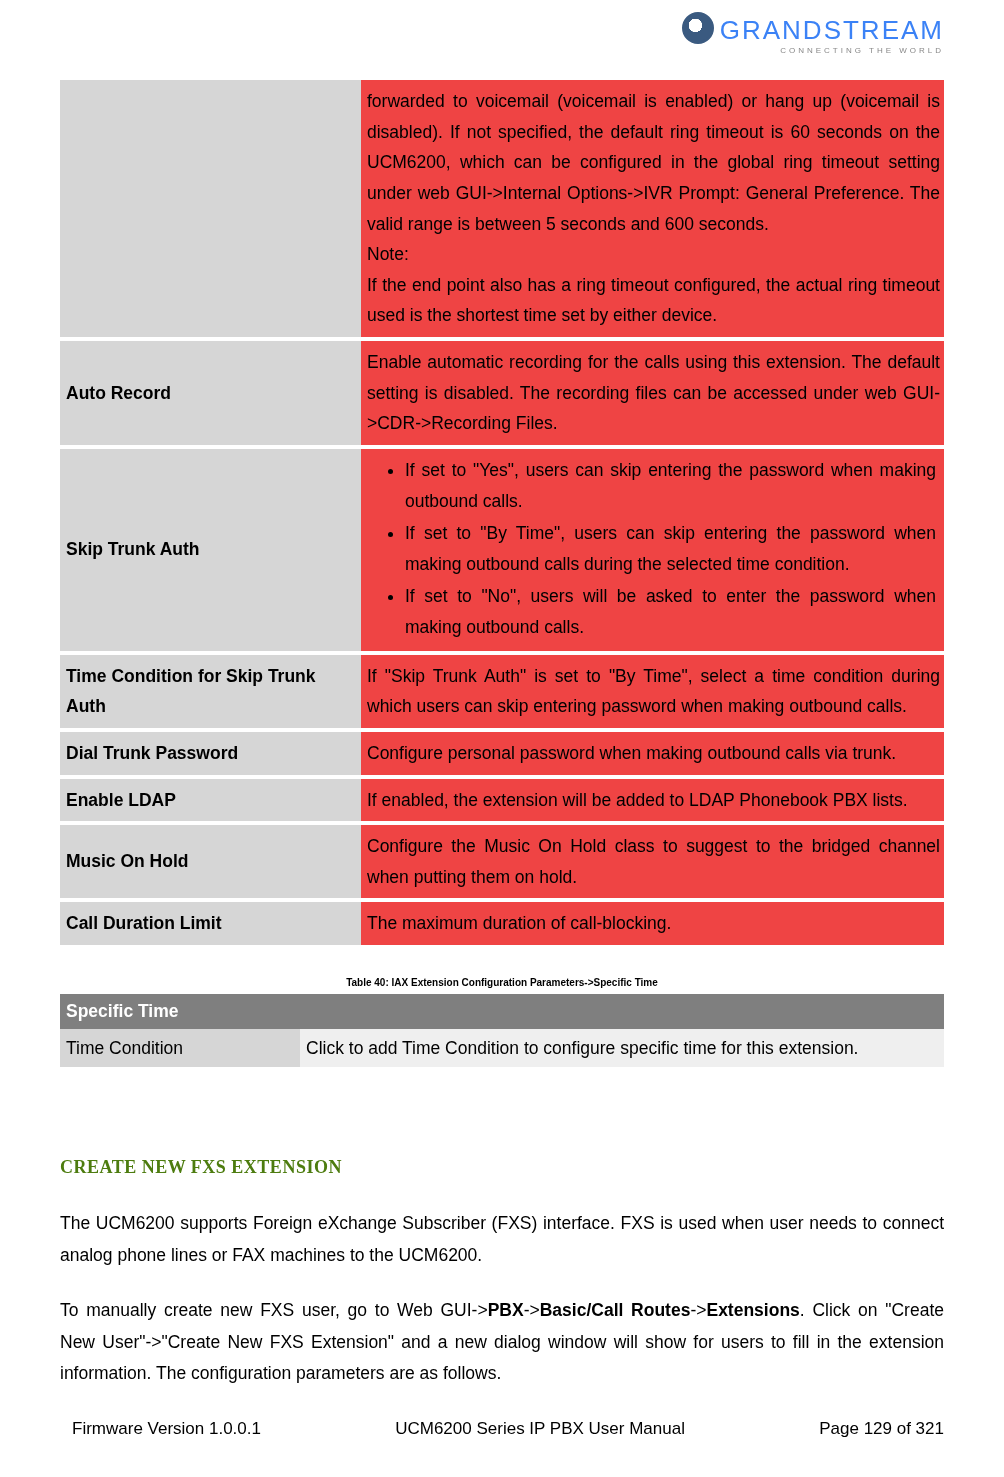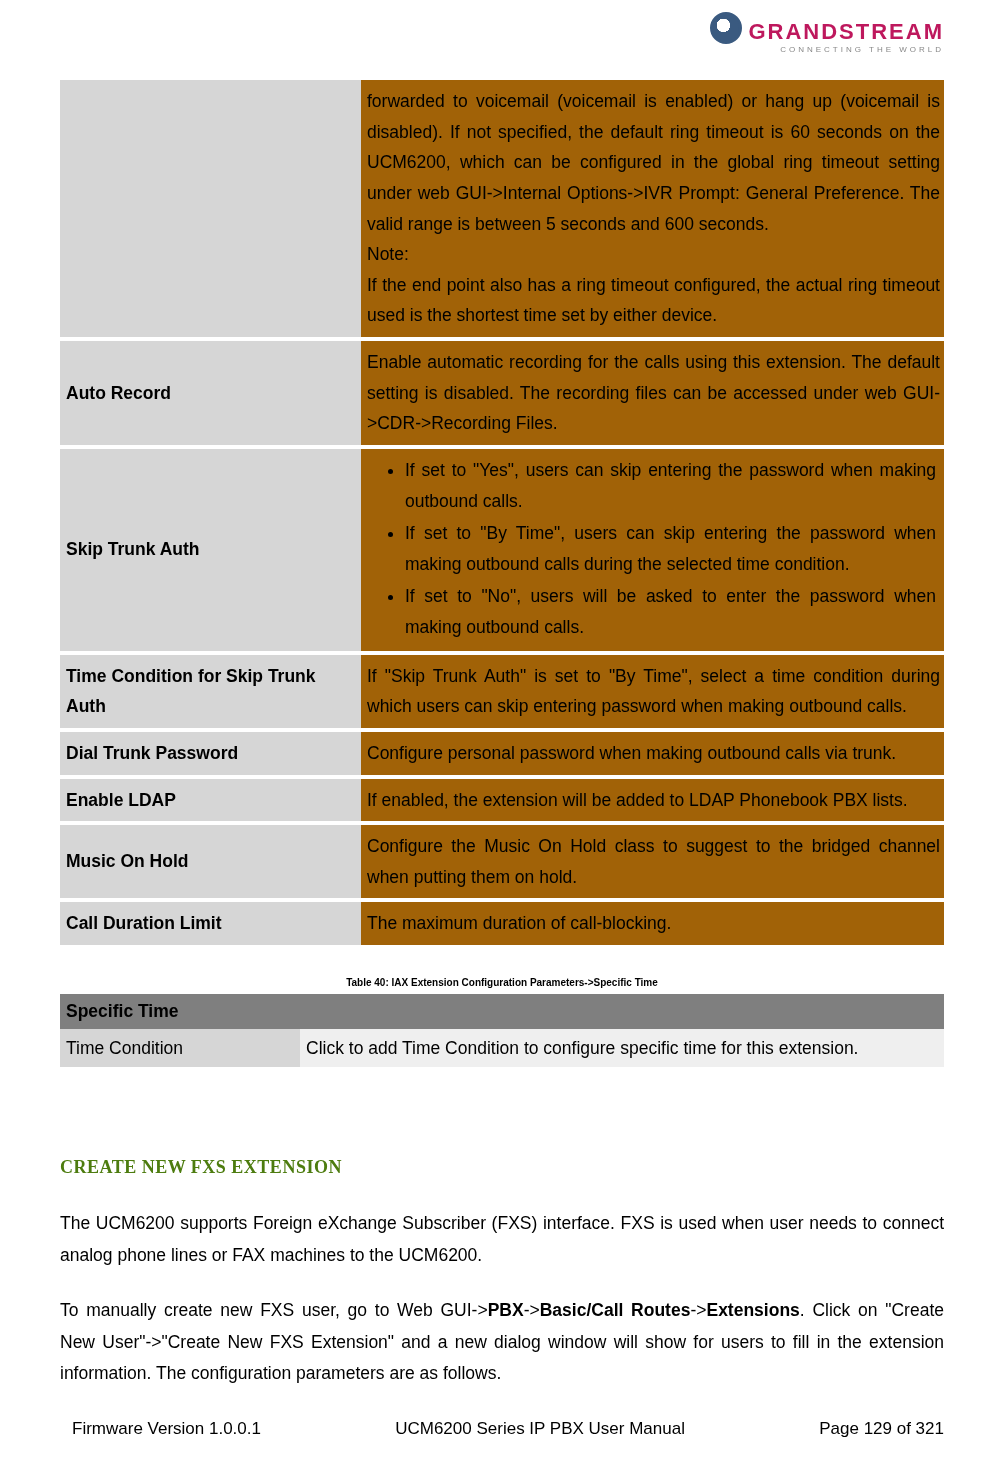--- a/index.html
+++ b/index.html
@@ -12,24 +12,24 @@
       position: relative;
       color: #000;
     }
     .logo-area {
       position: absolute;
       top: 12px;
       right: 60px;
       text-align: right;
     }
     .logo-brand {
-      font-size: 22px;
-      font-weight: bold;
+      font-size: 26px;
+      font-weight: normal;
       letter-spacing: 2px;
-      color: #be185d;
+      color: #3b82f6;
     }
     .logo-brand::before {
       content: "";
       display: inline-block;
       width: 26px;
       height: 26px;
       border: 3px solid #3a5a80;
       border-radius: 50%;
       vertical-align: -5px;
       margin-right: 6px;
@@ -53,21 +53,21 @@
       padding: 6px 6px;
       border-bottom: 4px solid #fff;
     }
     table.param .l {
       width: 301px;
       background: #d6d6d6;
       font-weight: bold;
       padding-left: 6px;
     }
     table.param .r {
-      background: #a16207;
+      background: #ef4444;
       text-align: justify;
       padding-left: 6px;
       padding-right: 4px;
     }
     ul.b {
       list-style: disc;
       padding-left: 38px;
     }
     ul.b li {
       text-align: justify;
@@ -81,21 +81,21 @@
       margin: 20px 0 6px 0;
     }
     table.spec {
       width: 100%;
       border-collapse: collapse;
       font-size: 17.5px;
       line-height: 1.75;
     }
     tr.header-row td {
       background: #7f7f7f;
-      color: #000000;
+      color: #ffffff;
       font-weight: bold;
       padding: 2px 6px;
     }
     tr.data-row td.sl {
       background: #d6d6d6;
       width: 240px;
       padding: 4px 6px;
     }
     tr.data-row td.sr {
       background: #efefef;

